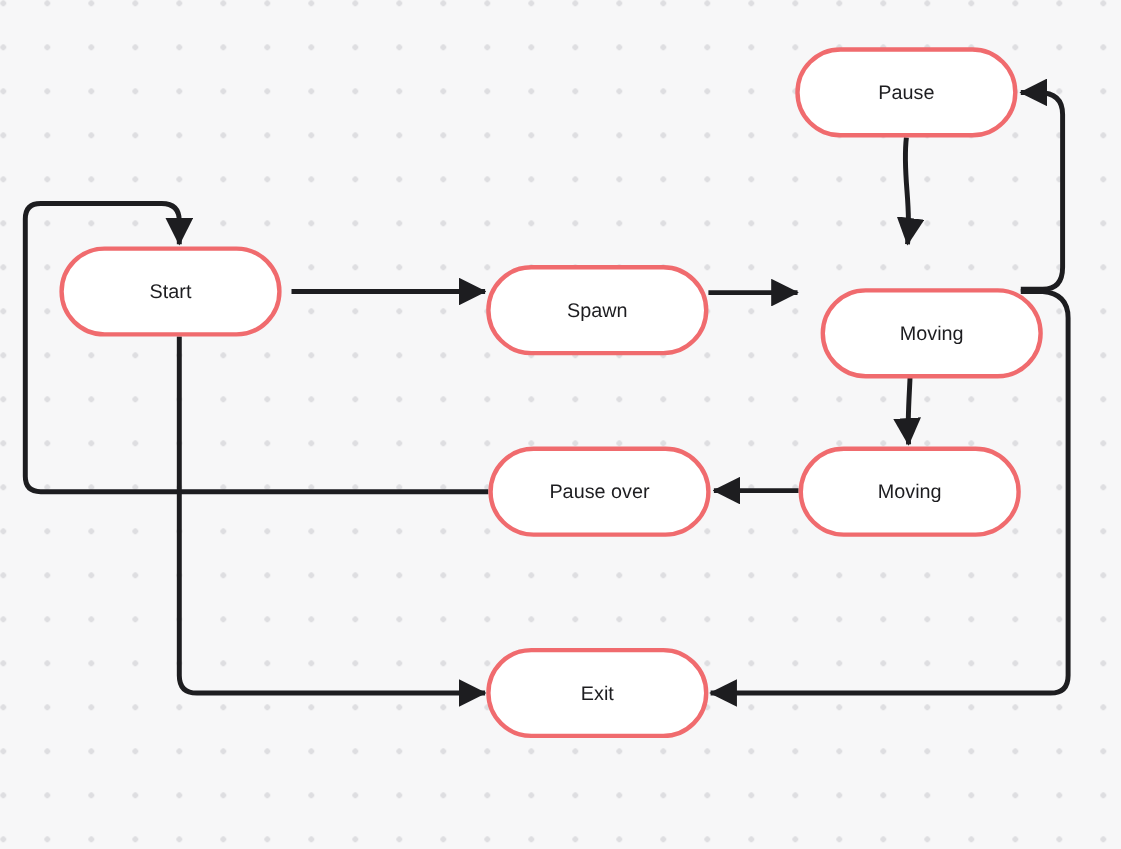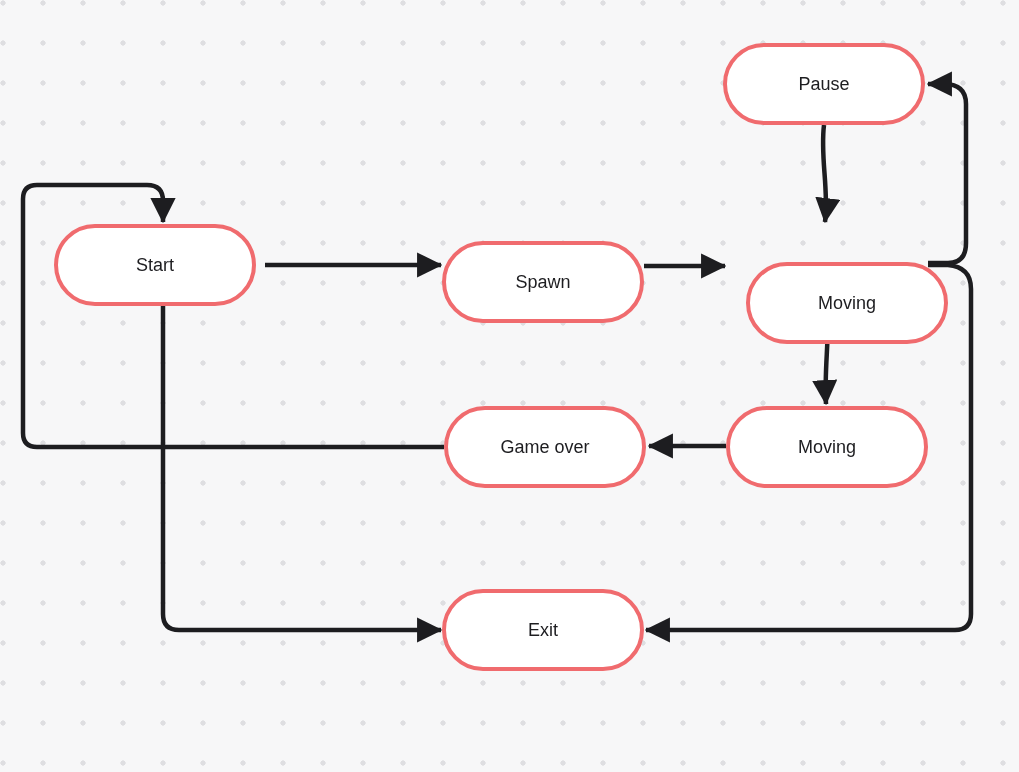--- a/index.html
+++ b/index.html
@@ -88,21 +88,21 @@
 
   <div class="node node-spawn">
     <span>Spawn</span>
   </div>
 
   <div class="node node-moving">
     <span>Moving</span>
   </div>
 
   <div class="node node-gameover">
-    <span>Game over</span>
+    <span>Pause over</span>
   </div>
 
   <div class="node node-collide">
     <span>Moving</span>
   </div>
 
   <div class="node node-exit">
     <span>Exit</span>
   </div>
 

